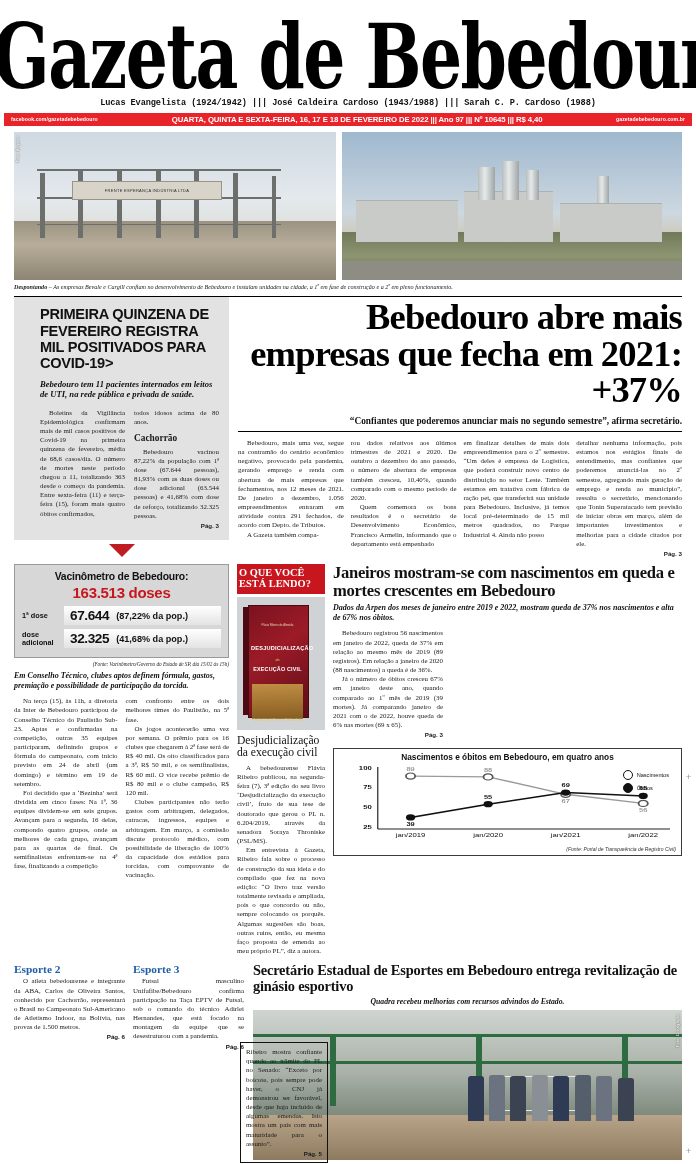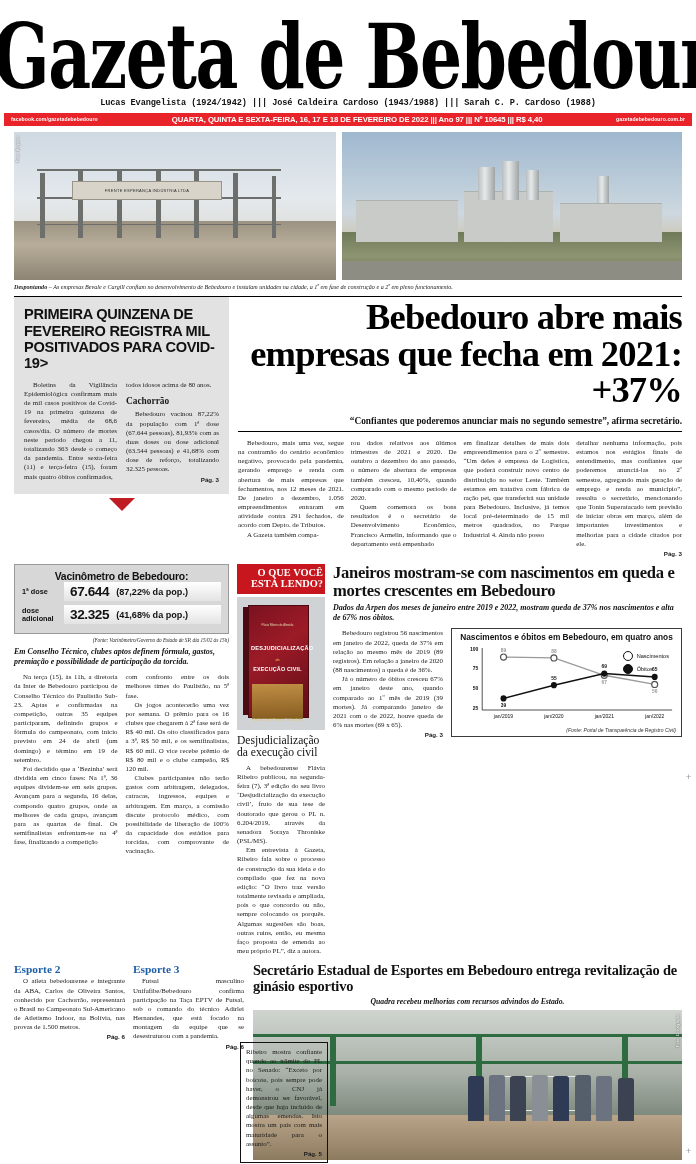--- a/index.html
+++ b/index.html
@@ -78,21 +78,21 @@
   }
   .caption b{font-style:italic;font-weight:bold;}
 
   .rule{border-top:1px solid #000;margin:5px 14px 0 14px;}
 
   
   .main-area{display:flex;margin:0 14px;gap:9px;}
   .col-left{width:215px;flex:none;}
   .col-right{flex:1;}
 
-  .covid-box{background:#e2e2e2;padding:9px 10px 10px 10px;}
+  .covid-box{background:#e2e2e2;padding:9px 10px 10px 26px;}
   .covid-kicker{
     font-family:"Liberation Sans", sans-serif;
     font-weight:bold;font-size:14.6px;line-height:1.12;color:#111;
     letter-spacing:-.3px;margin:0;
   }
   .covid-sub{
     font-family:"Liberation Serif", serif;font-style:italic;font-weight:bold;
     font-size:8.6px;line-height:1.22;margin-top:7px;color:#111;
   }
   .covid-cols{display:flex;gap:9px;margin-top:8px;}
@@ -167,21 +167,21 @@
   }
   .sec-sub{
     font-family:"Liberation Serif", serif;font-style:italic;font-weight:bold;
     font-size:8px;line-height:1.25;margin-top:4px;
   }
   .two-cols{display:flex;gap:8px;margin-top:5px;}
   .two-cols .c{width:50%;}
 
   
   .book-head{
-    background:#c7161d;color:#fff;text-align:right;padding:3px 2px 4px 2px;
+    background:#c7161d;color:#fff;text-align:left;padding:3px 2px 4px 2px;
     font-family:"Liberation Serif", serif;font-weight:bold;font-size:10.4px;
     line-height:1.08;
   }
   .book-img{height:133px;background:#cfd3d6;margin-top:3px;position:relative;overflow:hidden;}
   .bk-cover{position:absolute;left:13%;top:6%;width:66%;height:84%;
     background:linear-gradient(145deg,#7b1220,#9c1b27 40%,#5d0d17);
     border:1px solid #4a0a12;}
   .bk-spine{position:absolute;left:7%;top:8%;width:7%;height:81%;background:#4e0a12;}
   .bk-t1{position:absolute;left:16%;top:36%;width:60%;text-align:center;color:#fff;
     font-family:"Liberation Sans", sans-serif;font-weight:bold;font-size:5.6px;letter-spacing:.2px;}
@@ -293,20 +293,21 @@
   <div class="caption">
     <b>Despontando</b><span> – As empresas Bevale e Cargill confiam no desenvolvimento de Bebedouro e instalam unidades na cidade, a 1ª em fase de construção e a 2ª em pleno funcionamento.</span>
   </div>
   <div class="rule"></div>
 
   <div class="main-area">
 
     <div class="col-left">
       <div class="covid-box">
         <div class="covid-kicker">PRIMEIRA QUINZENA DE FEVEREIRO REGISTRA MIL POSITIVADOS PARA COVID-19&gt;</div>
+        <div class="covid-sub">Bebedouro tem 11 pacientes internados em leitos de UTI, na rede pública e privada de saúde.</div>
         <div class="covid-cols">
           <div class="c body-text">
             <p>Boletins da Vigilância Epidemiológica confirmam mais de mil casos positivos de Covid-19 na primeira quinzena de fevereiro, média de 68,6 casos/dia. O número de mortes neste período chegou a 11, totalizando 363 desde o começo da pandemia. Entre sexta-feira (11) e terça-feira (15), foram mais quatro óbitos confirmados,</p>
           </div>
           <div class="c body-text">
             <p class="noind">todos idosos acima de 80 anos.</p>
             <div class="subhead" style="margin-top:6px;">Cachorrão</div>
             <p>Bebedouro vacinou 87,22% da população com 1ª dose (67.644 pessoas), 81,93% com as duas doses ou dose adicional (63.544 pessoas) e 41,68% com dose de reforço, totalizando 32.325 pessoas.</p>
             <div class="pag">Pág. 3</div>
           </div>
@@ -337,20 +338,21 @@
         </div>
       </div>
     </div>
   </div>
 
   <div class="mid">
 
     <div class="mid-left">
       <div class="vac-box">
         <div class="vac-title">Vacinômetro de Bebedouro:</div>
+        <div class="vac-total">163.513 doses</div>
 
         <div class="vac-row">
           <div class="vac-label">1ª dose</div>
           <div class="vac-val">
             <span class="vac-num">67.644</span>
             <span class="vac-pct">(87,22% da pop.)</span>
           </div>
         </div>
         <div class="vac-row">
           <div class="vac-label">dose adicional</div>
@@ -391,21 +393,21 @@
       <div class="book-title">Desjudicialização da execução civil</div>
       <div class="body-text" style="margin-top:3px;">
         <p>A bebedourense Flávia Ribeiro publicou, na segunda-feira (7), 3ª edição do seu livro ‘Desjudicialização da execução civil’, fruto de sua tese de doutorado que gerou o PL n. 6.204/2019, através da senadora Soraya Throniske (PSL/MS).</p>
         <p>Em entrevista à Gazeta, Ribeiro fala sobre o processo de construção da sua ideia e do compilado que fez na nova edição: “O livro traz versão totalmente revisada e ampliada, pois o que concordo ou não, sempre colocando os porquês. Algumas sugestões são boas, outras ruins, então, eu mesma faço proposta de emenda ao meu próprio PL”, diz a autora.</p>
       </div>
     </div>
 
     <div class="mid-right">
       <div class="sec-title" style="margin-top:0;">Janeiros mostram-se com nascimentos em queda e mortes crescentes em Bebedouro</div>
       <div class="sec-sub">Dados da Arpen dos meses de janeiro entre 2019 e 2022, mostram queda de 37% nos nascimentos e alta de  67% nos óbitos.</div>
-      <div style="display:flex;gap:8px;margin-top:5px;">
+      <div style="display:flex;gap:8px;margin-top:5px;flex-direction:column;">
         <div style="width:110px;flex:none;" class="body-text">
           <p>Bebedouro registrou 56 nascimentos em janeiro de 2022, queda de 37% em relação ao mesmo mês de 2019 (89 registros). Em relação a janeiro de 2020 (88 nascimentos) a queda é de 36%.</p>
           <p>Já o número de óbitos cresceu 67% em janeiro deste ano, quando comparado ao 1º mês de 2019 (39 mortes). Já comparando janeiro de 2021 com o de 2022, houve queda de 6% nas mortes (69 x 65).</p>
           <div class="pag">Pág. 3</div>
         </div>
         <div style="flex:1;">
           <div class="chart-box">
             <div class="chart-title">Nascimentos e óbitos em Bebedouro, em quatro anos</div>
             <div class="plot-wrap">
               <svg width="100%" height="100%" viewBox="0 0 226 82" preserveAspectRatio="none">

